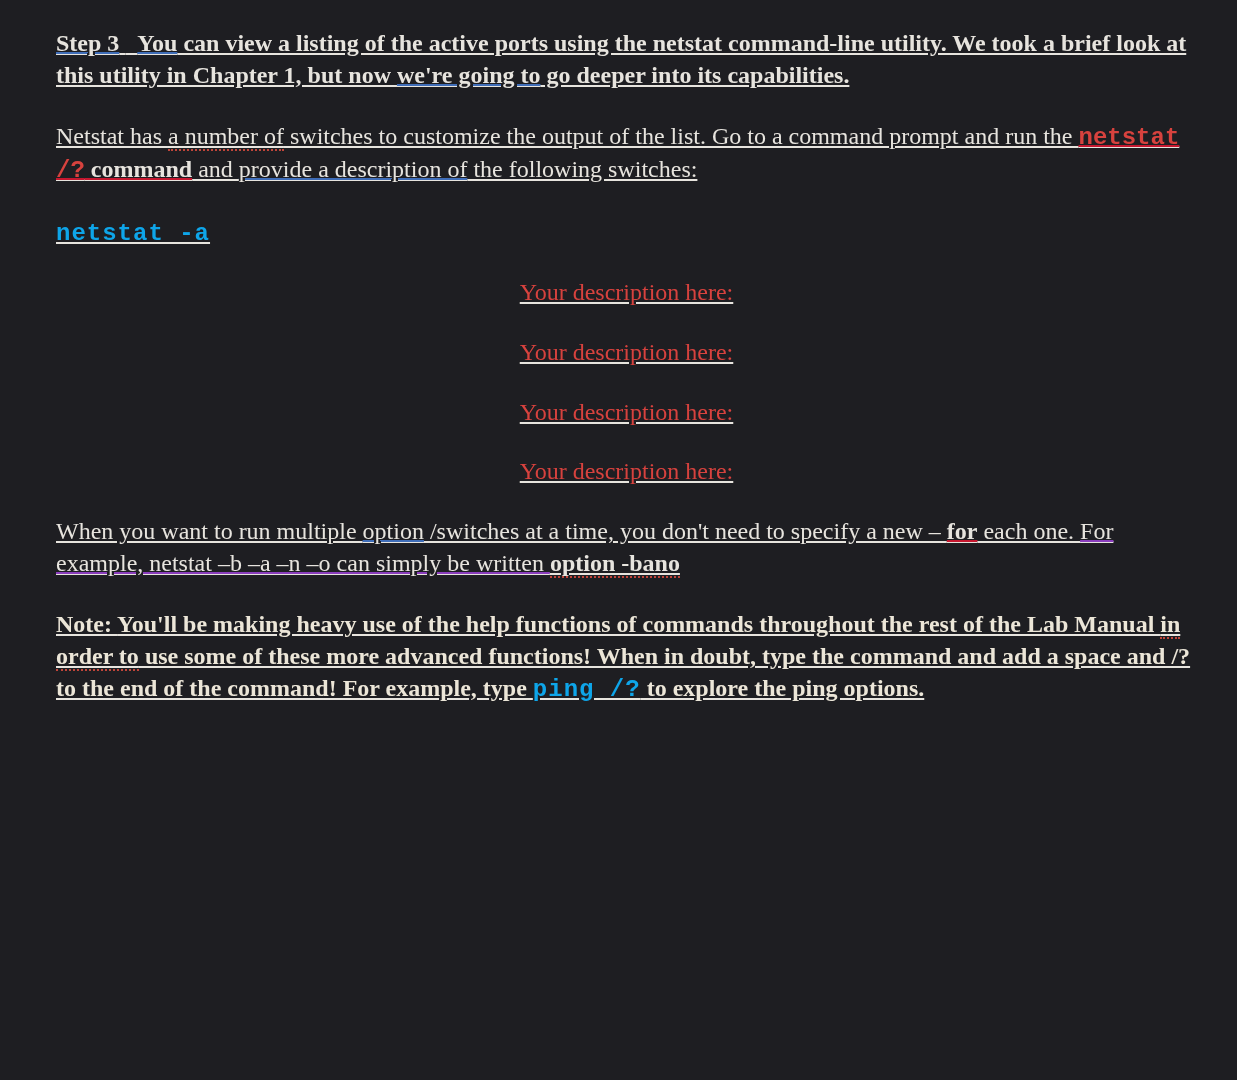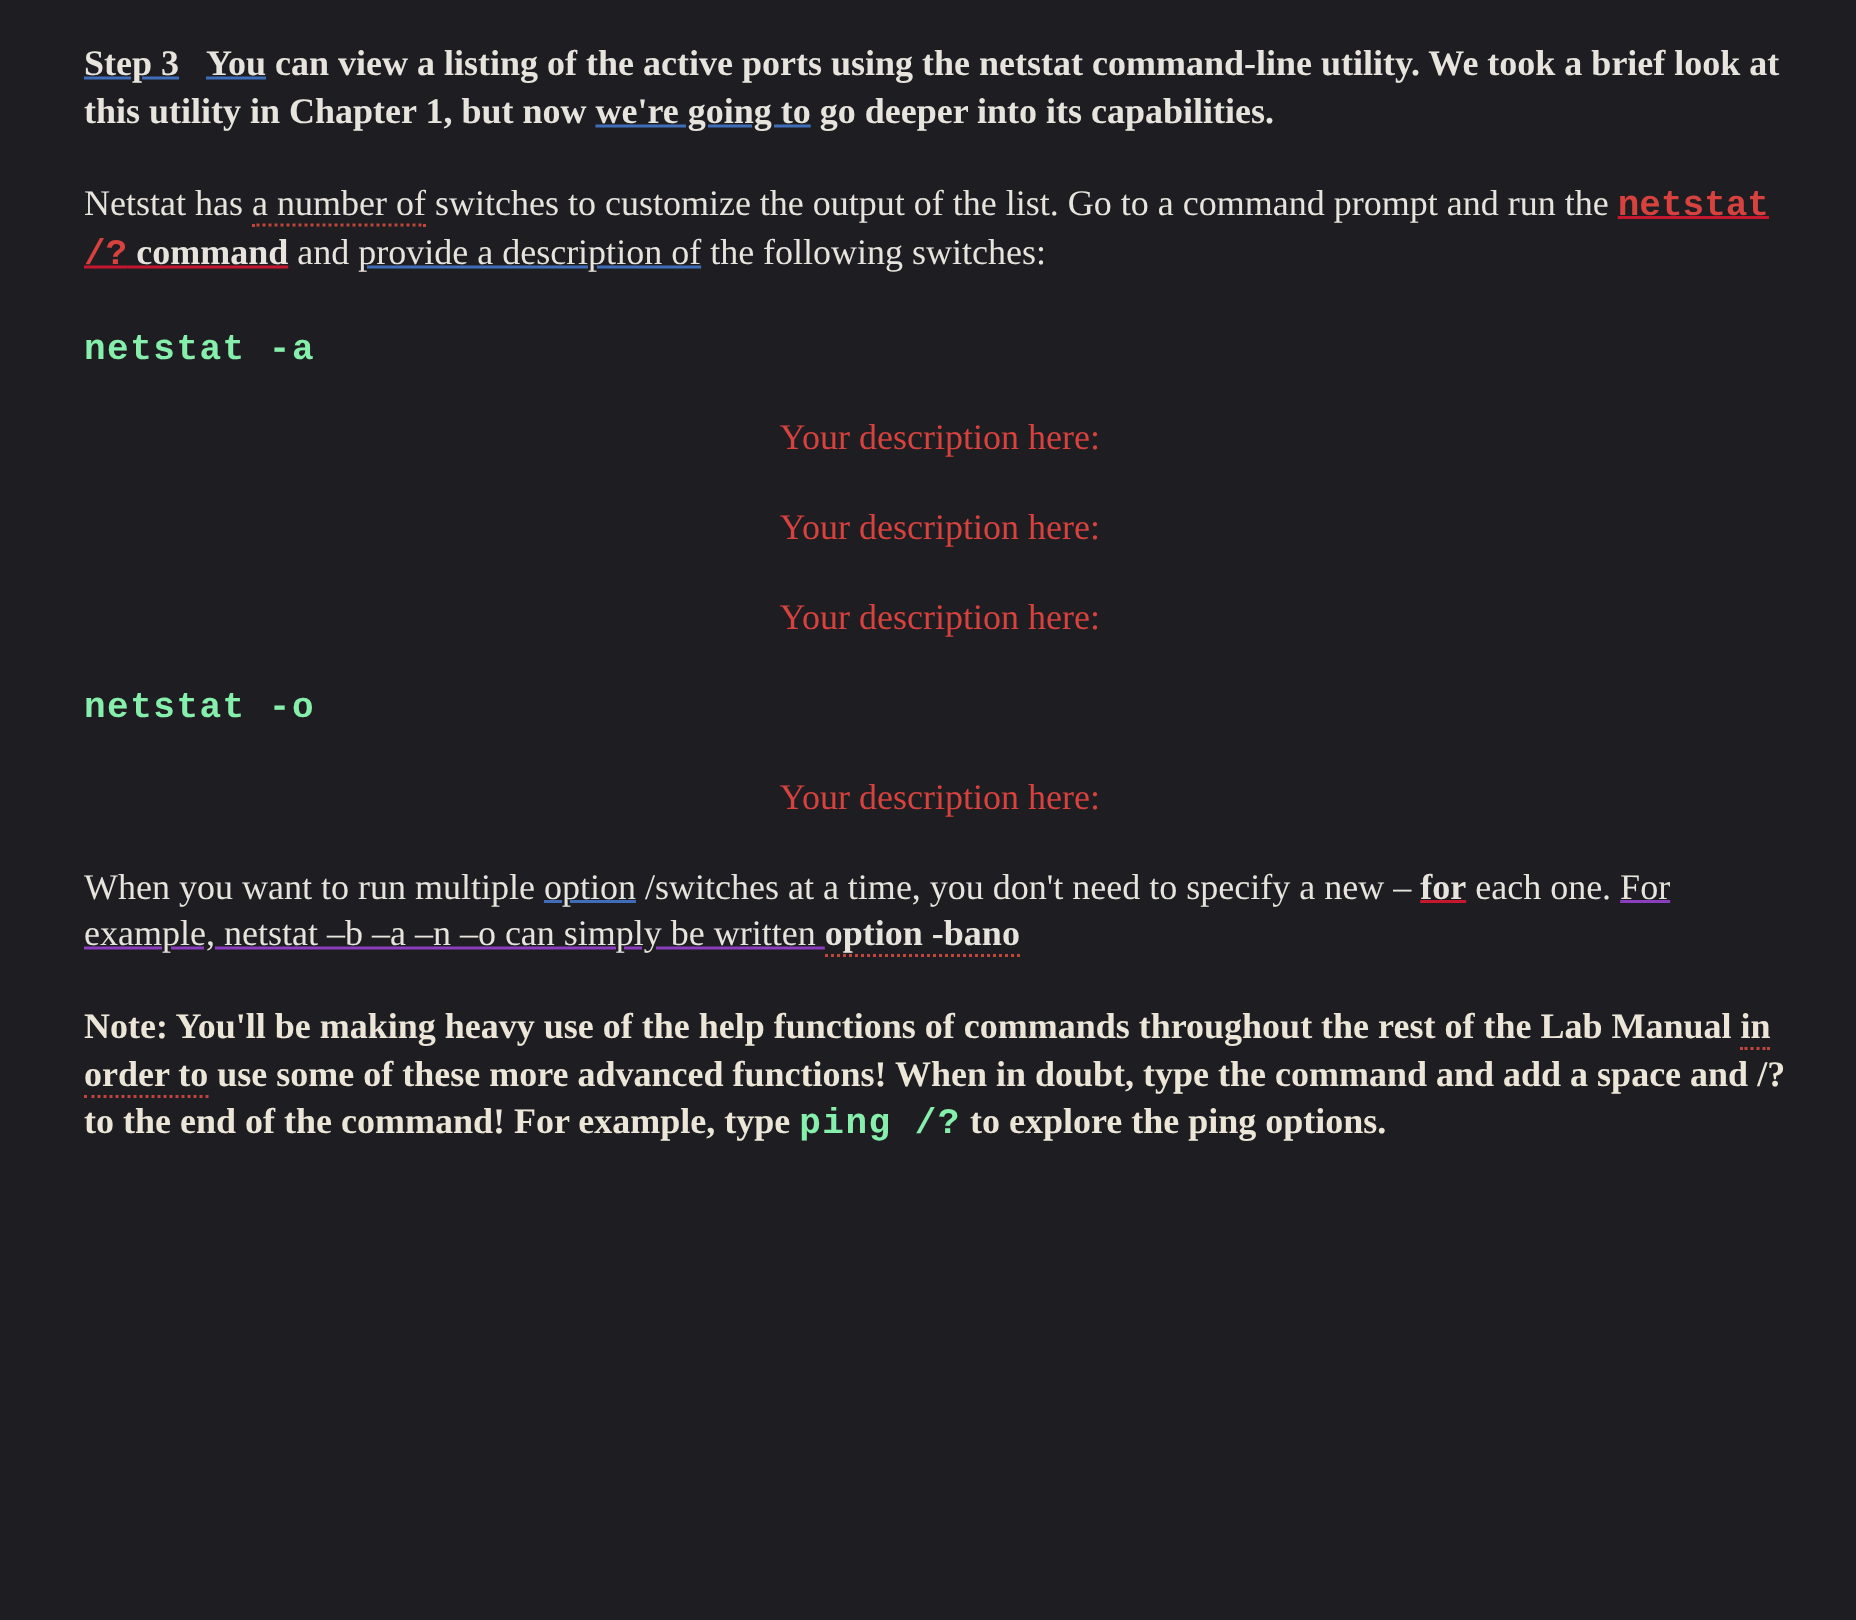--- a/index.html
+++ b/index.html
@@ -12,34 +12,35 @@
     overflow: hidden;
   }
   .page {
     box-sizing: border-box;
     padding: 28px 40px 20px 56px;
     width: 1237px;
     height: 1080px;
     color: #e7e4de;
     font-size: 24px;
     line-height: 1.32;
+    text-decoration: underline;
   }
   .para {
     margin: 0 0 30px 0;
   }
   .bold { font-weight: bold; }
   .u-blue { text-decoration: underline; text-decoration-color: #3f6db8; text-decoration-thickness: 2px; }
   .u-red  { text-decoration: underline; text-decoration-color: #c6172f; text-decoration-thickness: 2px; }
   .u-purple { text-decoration: underline; text-decoration-color: #8a3dbd; text-decoration-thickness: 2px; }
   .dotted-red { border-bottom: 2px dotted #c0453a; }
   .mono {
     font-family: "Courier New", monospace;
     font-weight: bold;
     letter-spacing: 1px;
-    color: #86efac;
+    color: #0ea5e9;
   }
   .mono-red {
     font-family: "Courier New", monospace;
     font-weight: bold;
     color: #d7423e;
   }
   .desc {
     color: #d7423e;
     font-family: "Times New Roman", serif;
     font-size: 24px;
@@ -79,23 +80,20 @@
   </p>
 
   <p class="descline">
     <span class="desc">Your description here:</span>
   </p>
 
   <p class="descline">
     <span class="desc">Your description here:</span>
   </p>
 
-  <p class="cmdline">
-    <span class="mono">netstat -o</span>
-  </p>
   <p class="descline">
     <span class="desc">Your description here:</span>
   </p>
 
   <p class="para">
     <span>When you want to run multiple </span><span class="u-blue">option</span><span> /switches at a time, you don't need to specify a new – </span><span class="u-red bold">for</span><span> each one. </span><span class="u-purple">For example, netstat –b –a –n –o can simply be written </span><span class="bold dotted-red">option -bano</span>
   </p>
 
   <p class="para noteblock">
     <span>Note:   </span><span>You'll be making heavy use of the help functions of commands throughout the rest of the Lab Manual </span><span class="dotted-red">in order to</span><span> use some of these more advanced functions! When in doubt, type the command and add a space and /? to the end of the command! For example, type </span><span class="mono" style="font-weight:bold">ping /?</span><span> to explore the ping options.</span>

